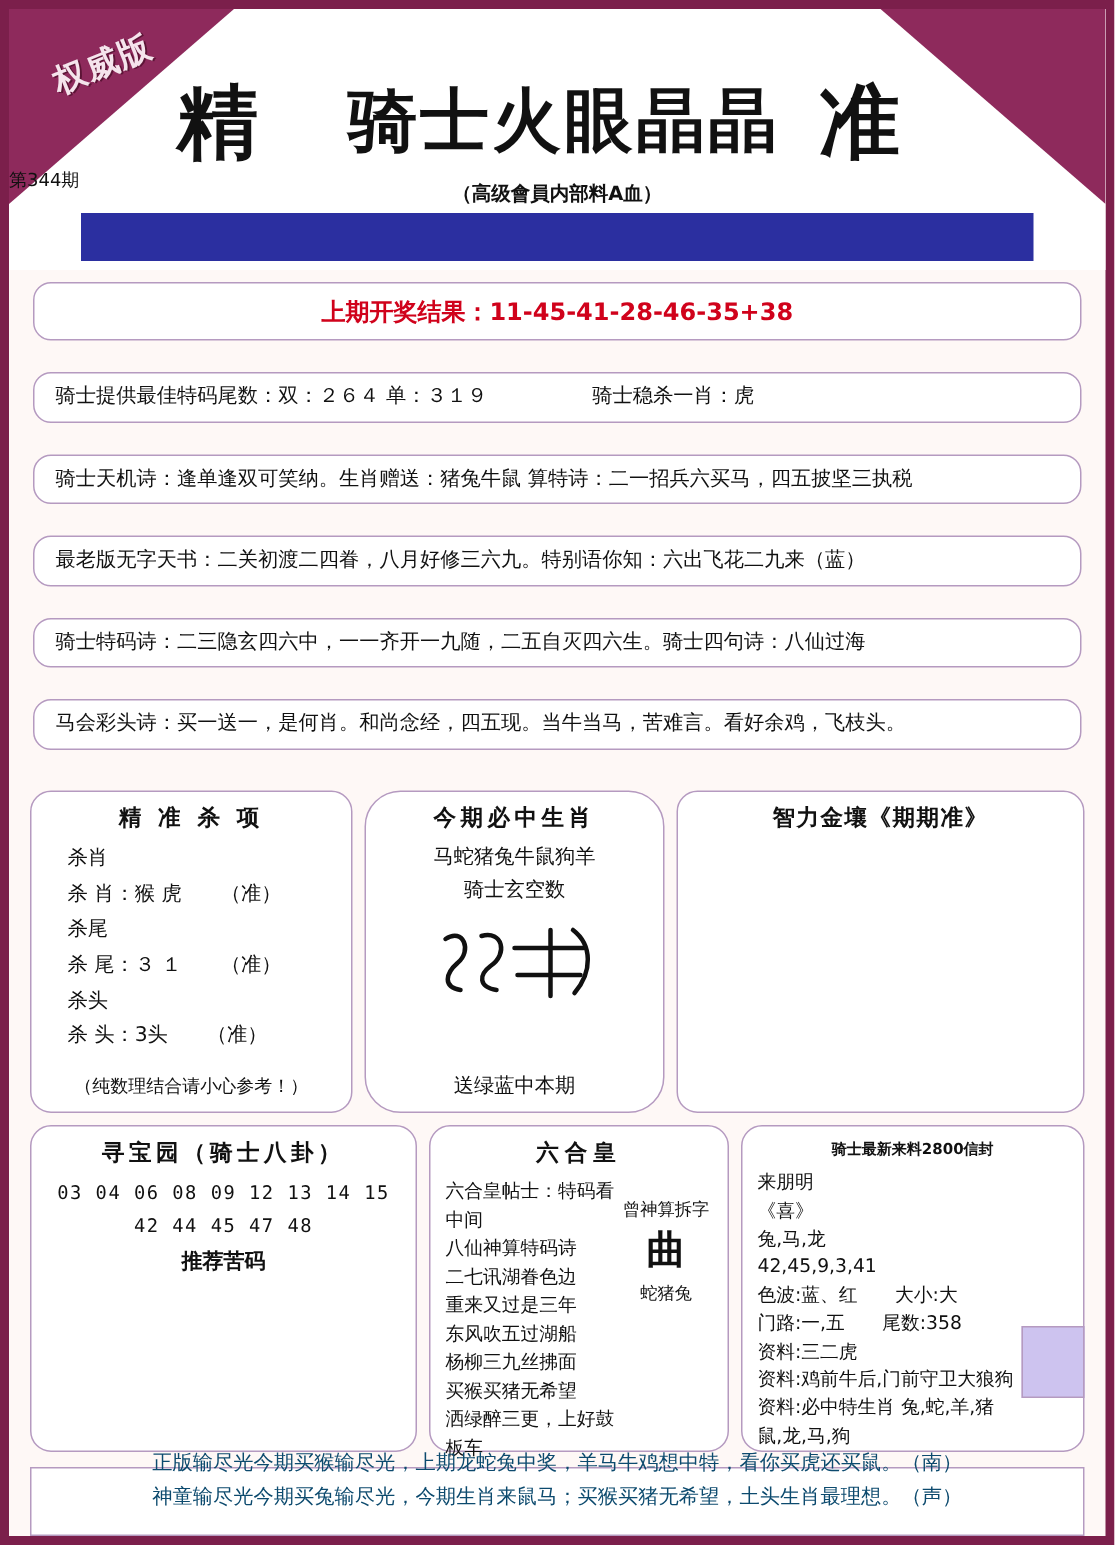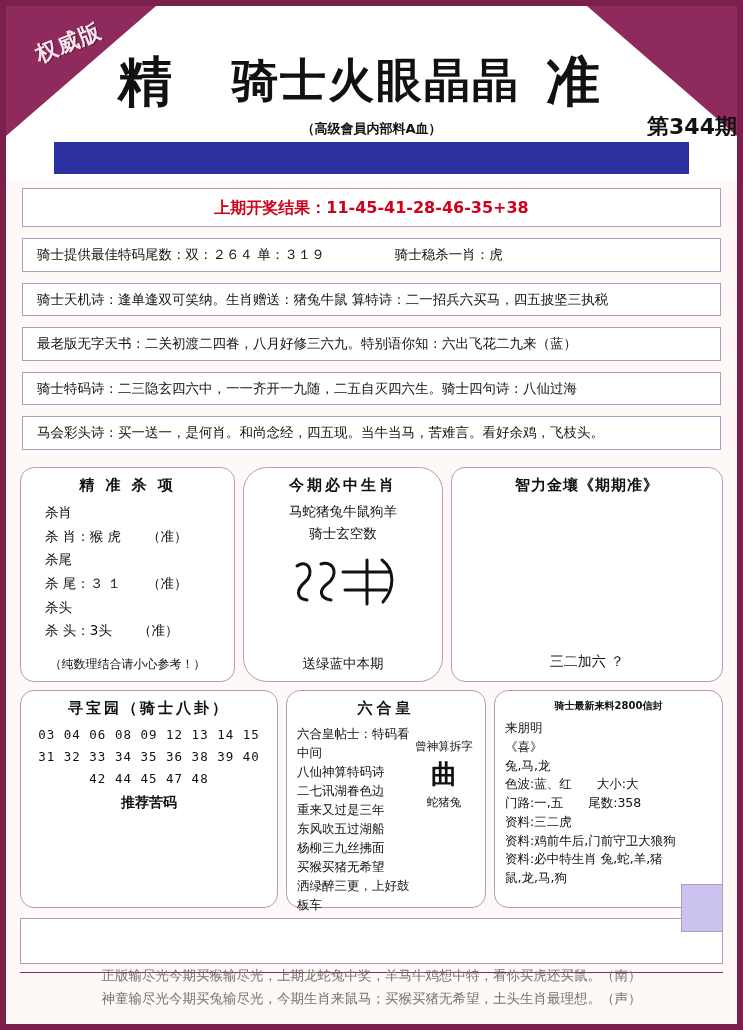--- a/index.html
+++ b/index.html
@@ -51,41 +51,41 @@
     letter-spacing:2px;
     font-family:"DejaVu Serif","Liberation Serif",serif;
   }
   .hdr-big-right{
     position:absolute;left:540px;top:40px;
     font-size:54px;font-weight:bold;color:#111;
     font-family:"DejaVu Serif","Liberation Serif",serif;
   }
   .issue{
     position:absolute;left:0;right:0;top:106px;
-    text-align:right;font-size:22px;font-weight:bold;color:#111;
+    text-align:left;font-size:12px;font-weight:normal;color:#111;
   }
   
   .blue-band{
     position:relative;height:44px;background:#ffffff;
   }
   .blue-band .bar{
     position:absolute;left:48px;right:48px;top:6px;height:32px;
     background:#2b2fa0;
   }
   .blue-band .sub{
     position:absolute;left:0;right:0;top:-16px;
     text-align:center;font-size:13px;color:#111;font-weight:bold;
   }
   
   .info-wrap{padding:8px 16px 2px 16px;}
   .row{
     background:#ffffff;
     border:1px solid #b59ac0;
-    border-radius:0;
-    margin-bottom:11px;
+    border-radius:12px;
+    margin-bottom:21px;
     padding:6px 14px;
     font-size:13.5px;
     color:#111;
     line-height:1.45;
   }
   .row.result{
     text-align:center;font-size:16px;font-weight:bold;color:#d0021b;
     padding:7px 10px;
   }
   .row.result .lbl{color:#d0021b;}
@@ -146,21 +146,21 @@
   .white-strip{
     margin:10px 14px 0 14px;height:44px;
     background:#ffffff;border:1px solid #b59ac0;
   }
   .lav-block{
     position:absolute;right:14px;bottom:92px;width:40px;height:46px;
     background:#cdc3ef;border:1px solid #b59ac0;
   }
   .footer-lines{
     position:absolute;left:0;right:0;bottom:14px;
-    text-align:center;font-size:13.5px;line-height:1.7;color:#737373;
+    text-align:center;font-size:13.5px;line-height:1.7;color:#0c4a6e;
   }
   .divider{
     margin:8px 14px 0 14px;height:1px;background:#8e2a5c;
   }
 </style>
 </head>
 <body>
 
 <div class="page">
 
@@ -224,31 +224,29 @@
             <path d="M62 38 L104 38"></path>
             <path d="M99 8 C112 18, 112 36, 100 50"></path>
           </g>
         </svg>
       </div>
       <div class="bottom">送绿蓝中本期</div>
     </div>
 
     <div class="card c3">
       <div class="ctitle">智力金壤《期期准》</div>
-      <div class="bottom">三二加六 ？</div>
     </div>
   </div>
 
   <div class="cards2">
 
     <div class="card d1">
       <div class="ctitle">寻宝园（骑士八卦）</div>
       <div class="nums">
         <div>03 04 06 08 09 12 13 14 15</div>
-        <div>31 32 33 34 35 36 38 39 40</div>
         <div>42 44 45 47 48</div>
       </div>
       <div class="subhead">推荐苦码</div>
     </div>
 
     <div class="card d2">
       <div class="ctitle">六合皇</div>
       <div class="d2-wrap">
         <div class="d2-left poem">
           <div>六合皇帖士：特码看中间</div>
@@ -267,20 +265,21 @@
         </div>
       </div>
     </div>
 
     <div class="card d3">
       <div class="ctitle">骑士最新来料2800信封</div>
       <div class="body">
         <div>来朋明</div>
         <div>《喜》</div>
         <div>兔,马,龙</div>
+        <div>42,45,9,3,41</div>
         <div>色波:蓝、红　　大小:大</div>
         <div>门路:一,五　　尾数:358</div>
         <div>资料:三二虎</div>
         <div>资料:鸡前牛后,门前守卫大狼狗</div>
         <div>资料:必中特生肖 兔,蛇,羊,猪</div>
         <div>鼠,龙,马,狗</div>
       </div>
     </div>
   </div>
 

